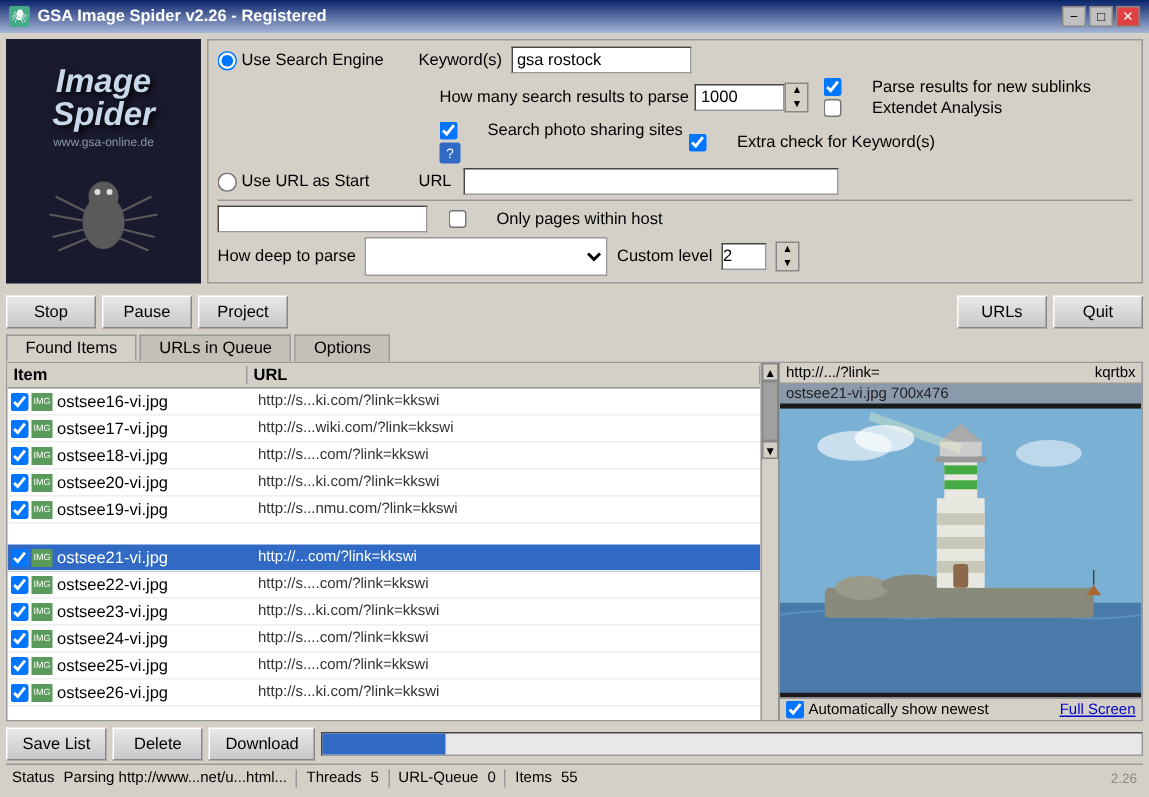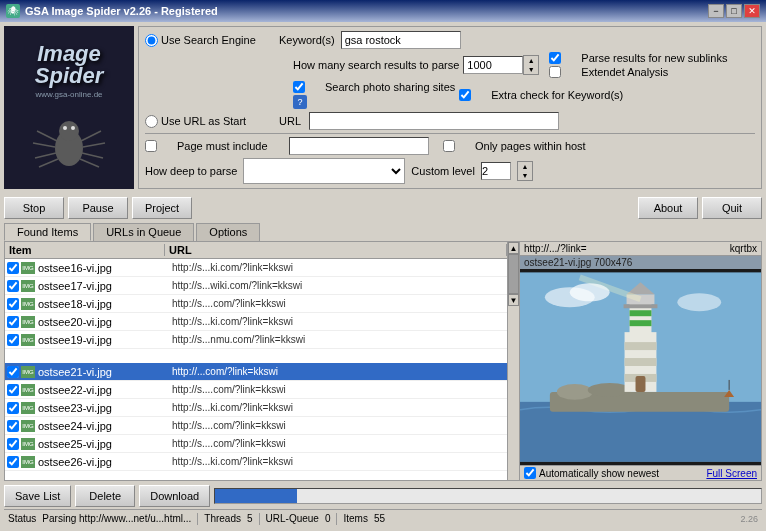--- a/index.html
+++ b/index.html
@@ -577,24 +577,20 @@
         <label class="radio-label">
           <input type="radio" name="mode" style="">
           <span class="label-text">Use URL as Start</span>
         </label>
         <span class="url-label" style="margin-right:4px;">URL</span>
         <input type="text" class="url-input" style="">
       </div>
       <hr class="separator">
 
       <div class="control-row">
-        <label class="checkbox-item" style="min-width:140px;">
-          <input type="checkbox" style="">
-          <span>Page must include</span>
-        </label>
         <input type="text" class="page-include-input" style="">
         <label class="checkbox-item" style="margin-left:10px;">
           <input type="checkbox" style="">
           <span>Only pages within host</span>
         </label>
       </div>
 
       <div class="parse-depth-row">
         <span>How deep to parse</span>
         <select class="depth-select">
@@ -610,21 +606,21 @@
     </div>
   </div>
 
   <div class="buttons-row">
     <div class="buttons-left">
       <button class="win-btn">Stop</button>
       <button class="win-btn">Pause</button>
       <button class="win-btn">Project</button>
     </div>
     <div class="buttons-right">
-      <button class="win-btn">About</button>
+      <button class="win-btn">URLs</button>
       <button class="win-btn">Quit</button>
     </div>
   </div>
 
   <div class="tab-area">
     <div class="tabs-header">
       <div class="tab active">Found Items</div>
       <div class="tab">URLs in Queue</div>
       <div class="tab">Options</div>
     </div>

